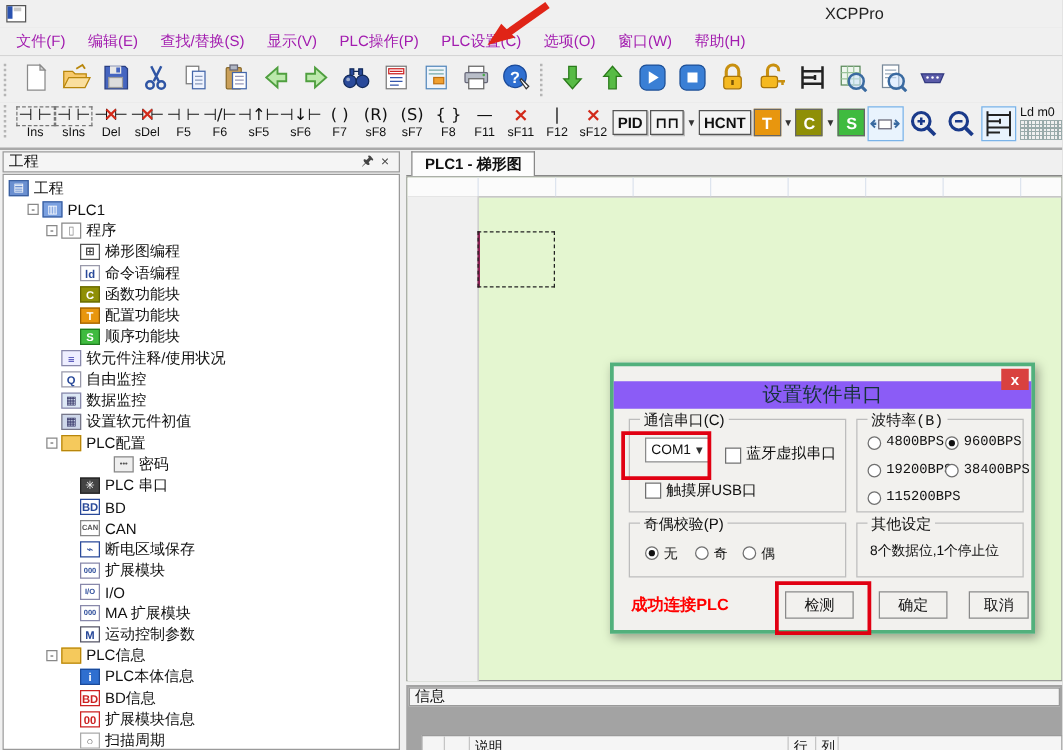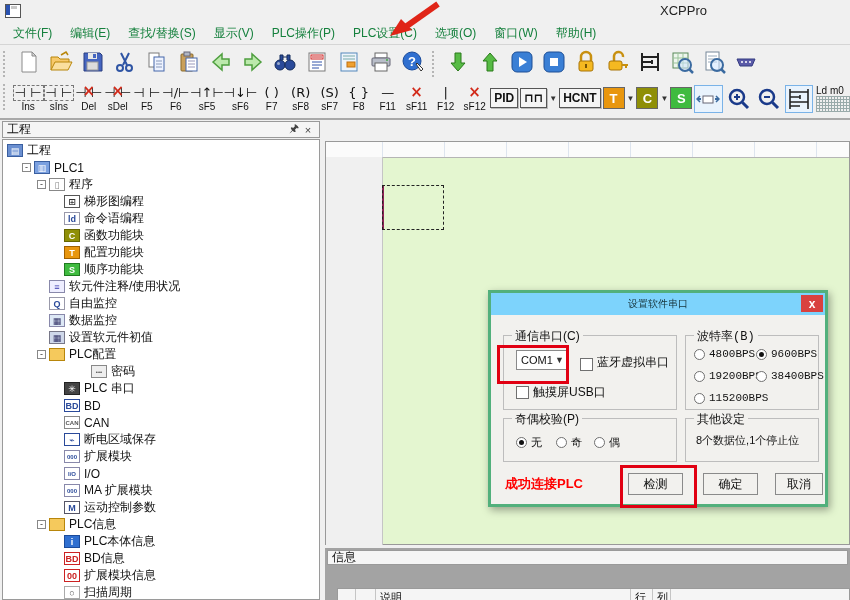--- a/index.html
+++ b/index.html
@@ -9,21 +9,21 @@
   
   .titlebar{position:absolute;left:0;top:0;width:850px;height:22px;background:#f0f0f0;
             border-bottom:1px solid #e2e2e2;display:flex;align-items:center;}
   .appicon{width:14px;height:12px;margin-left:5px;border:1px solid #555;background:#fff;position:relative;}
   .appicon:before{content:"";position:absolute;left:0;top:0;width:4px;height:10px;background:#2a52b0;}
   .appicon:after{content:"";position:absolute;left:5px;top:1px;width:6px;height:3px;background:#c8c8c8;}
   .wintitle{position:absolute;left:660px;top:3px;font-size:13px;color:#222;}
   
   .menubar{position:absolute;left:0;top:22px;width:850px;height:23px;background:#f0f0f0;
            border-bottom:1px solid #d5d5d5;display:flex;align-items:center;padding-left:4px;box-sizing:border-box;}
-  .menu-item{padding:3px 9px;font-size:12px;color:#15803d;cursor:default;}
+  .menu-item{padding:3px 9px;font-size:12px;color:#a21caf;cursor:default;}
   
   .toolbar1{position:absolute;left:0;top:45px;width:850px;height:37px;background:#f0f0f0;
             border-bottom:1px solid #dcdcdc;display:flex;align-items:center;}
   .grip{width:5px;height:26px;margin:0 3px;border-left:2px dotted #b5b5b5;}
   .tb-icon{width:28px;height:28px;display:flex;align-items:center;justify-content:center;margin:0 1px;border:1px solid transparent;}
   .tb-icon svg{width:24px;height:24px;}
   .toolbar2{position:absolute;left:0;top:82px;width:850px;height:38px;background:#f0f0f0;
             border-bottom:2px solid #a9a9a9;display:flex;align-items:flex-start;padding-top:2px;box-sizing:border-box;}
   .lad-btn{display:flex;flex-direction:column;align-items:center;justify-content:flex-start;
            min-width:27px;margin:0 1px;height:33px;}
@@ -75,22 +75,22 @@
                display:flex;align-items:center;padding:0 4px;box-sizing:border-box;font-size:12px;}
   .info-tabs{position:absolute;left:2px;top:19px;height:20px;display:flex;}
   .itab{height:19px;padding:0 8px;border:1px solid #9a9a9a;display:flex;align-items:center;font-size:12px;background:#e8e8e8;margin-right:2px;}
   .itab.active{background:#fff;font-weight:bold;border-bottom:1px solid #fff;}
   .info-table{position:absolute;left:12px;top:40px;width:511px;height:12px;background:#f5f5f5;border:1px solid #9a9a9a;
               overflow:hidden;display:flex;}
   .icol{border-right:1px solid #c5c5c5;font-size:11px;padding:1px 4px 0 4px;box-sizing:border-box;overflow:hidden;white-space:nowrap;}
   
   .dialog{position:absolute;left:488px;top:290px;width:340px;height:217px;background:#f2f1ee;
           border:3px solid #52b07c;box-shadow:2px 3px 8px rgba(0,0,0,.35);box-sizing:border-box;}
-  .dlg-title{position:absolute;left:0;top:0;width:100%;height:22px;background:#7dd3fc;display:flex;align-items:center;justify-content:center;
-             font-size:10px;color:#17333a;}
+  .dlg-title{position:absolute;left:0;top:12px;width:100%;height:22px;background:#8b5cf6;display:flex;align-items:center;justify-content:center;
+             font-size:16px;color:#17333a;}
   .dlg-close{position:absolute;right:2px;top:2px;width:22px;height:17px;background:#d9413f;color:#fff;display:flex;
              align-items:center;justify-content:center;font-size:12px;font-weight:bold;cursor:default;}
   .groupbox{position:absolute;border:1px solid #bdbdbd;background:transparent;}
   .gb-label{position:absolute;left:8px;top:-8px;background:#f2f1ee;padding:0 3px;font-size:12px;}
   .combo{position:absolute;width:52px;height:20px;background:#fff;border:1px solid #8a8a8a;display:flex;align-items:center;
          font-size:11px;padding-left:4px;box-sizing:border-box;}
   .combo .arr{position:absolute;right:3px;top:4px;font-size:9px;color:#333;}
   .cbx{display:flex;align-items:center;position:absolute;font-size:12px;}
   .cbx .box{width:11px;height:11px;border:1px solid #707070;background:#fff;margin-right:4px;flex:0 0 11px;}
   .radio{display:flex;align-items:center;position:absolute;font-size:11px;white-space:nowrap;}
@@ -552,20 +552,23 @@
         <div class="trow" style="padding-left: 49px;">
           <span class="spacer"></span>
           <span class="ticon" style="background: rgb(255, 255, 255); color: rgb(85, 85, 85); border: 1px solid rgb(170, 170, 170); font-size: 9px;">○</span>
           <span class="tlabel">扫描周期</span>
         </div>
       </div>
   </div>
   <div class="splitv"></div>
 
   <div class="mainarea">
+    <div class="tabbar">
+      <div class="tab">PLC1 - 梯形图</div>
+    </div>
     <div class="ladder">
       <div class="lad-head" id="ladhead">
           <div class="lad-col" style="left: 56px;"></div>
           <div class="lad-col" style="left: 118px;"></div>
           <div class="lad-col" style="left: 180px;"></div>
           <div class="lad-col" style="left: 242px;"></div>
           <div class="lad-col" style="left: 304px;"></div>
           <div class="lad-col" style="left: 366px;"></div>
           <div class="lad-col" style="left: 428px;"></div>
           <div class="lad-col" style="left: 490px;"></div>

